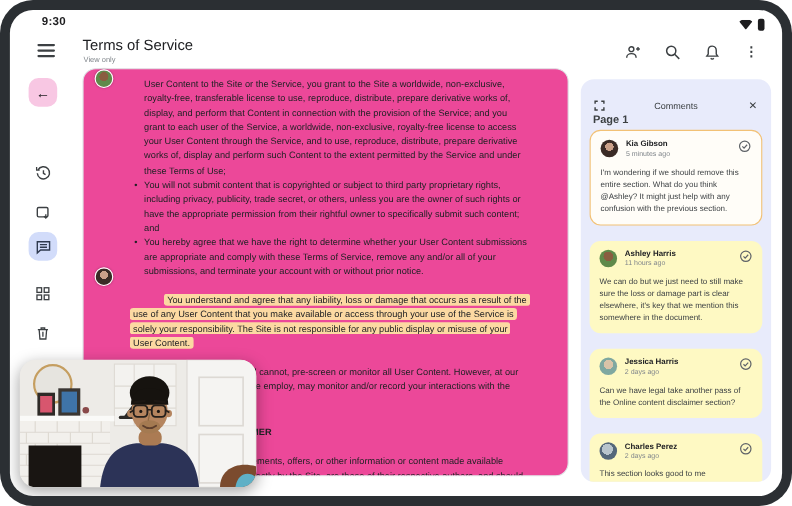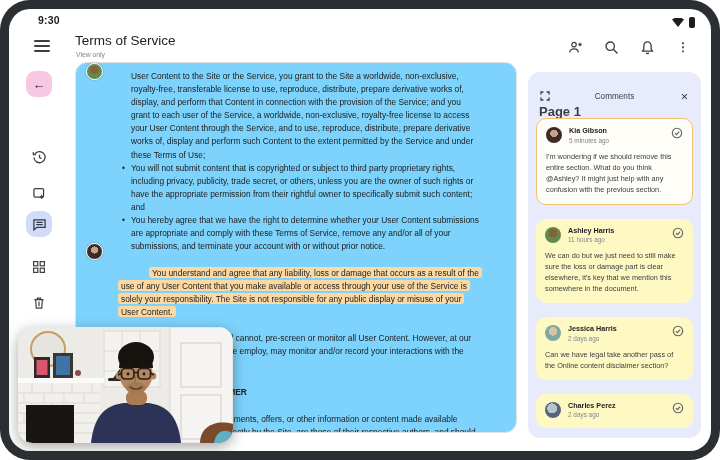--- a/index.html
+++ b/index.html
@@ -20,42 +20,42 @@
   .topicons{right:20px;top:30px;display:flex;gap:20px;align-items:center;}
   .icbtn{width:16px;height:16px;display:flex;align-items:center;justify-content:center;cursor:pointer;color:#3c4043;}
   .kebab{font-size:12px;color:#3c4043;font-weight:700;line-height:1;}
   
   .railbtn{left:17px;width:26px;height:26px;border-radius:9px;display:flex;align-items:center;justify-content:center;cursor:pointer;}
   .railicon{left:22px;width:16px;height:16px;display:flex;align-items:center;justify-content:center;cursor:pointer;color:#3c4043;}
   .pink{background:#f8c7e3;}
   .blue{background:#d2dcfa;}
   .backglyph{font-size:13px;color:#202124;line-height:1;}
   
-  .doc{left:66px;top:53px;width:440px;height:369px;background:#7dd3fc;border:1px solid #dfe1e5;border-radius:12px;overflow:hidden;}
+  .doc{left:66px;top:53px;width:440px;height:369px;background:#ec4899;border:1px solid #dfe1e5;border-radius:12px;overflow:hidden;}
   .docinner{position:absolute;left:0;top:0;right:0;padding:7px 36px 0 42px;font-size:8.4px;line-height:13.1px;color:#202124;}
   .cont{margin-left:13px;}
   ul.tos{margin:0 0 0 13px;padding:0;list-style:none;}
   ul.tos li{position:relative;}
   ul.tos li::before{content:"•";position:absolute;left:-9px;top:0;color:#202124;}
   .hlwrap{margin-top:13px;text-indent:31px;}
   .hl{background:#fcd9a2;border-radius:3px;padding:.5px 3px;box-decoration-break:clone;-webkit-box-decoration-break:clone;}
   .pmon{margin-top:13px;text-indent:31px;}
   .heading{margin-top:15px;font-weight:700;}
   .pdisc{margin-top:14px;text-indent:31px;}
   .margin-avatar{width:15px;height:15px;border-radius:50%;border:1.5px solid #fff;box-shadow:0 0 2px rgba(0,0,0,.35);}
   .av-ashley{background:radial-gradient(circle at 50% 38%,#8a5d40 0 34%,#5f8a4a 35% 100%);}
   .av-kia{background:radial-gradient(circle at 50% 40%,#caa089 0 30%,#3a2b26 31% 100%);}
   .av-jessica{background:radial-gradient(circle at 50% 40%,#d9c3a8 0 34%,#7fa8a0 35% 100%);}
   .av-charles{background:radial-gradient(circle at 45% 40%,#b8c4cc 0 38%,#54677a 39% 100%);}
   
   .panel{left:519px;top:63px;width:173px;height:366px;background:#e8ebfb;border-radius:12px;overflow:hidden;}
   .phead{position:absolute;left:0;top:0;right:0;height:26px;display:flex;align-items:center;padding:11px 11px;}
   .ptitle{flex:1;text-align:center;font-size:8.2px;color:#3c4043;font-weight:500;}
   .closeglyph{font-size:9.5px;color:#3c4043;}
-  .pagelabel{position:absolute;left:11px;top:32px;font-size:13px;font-weight:700;color:#3c4043;}
+  .pagelabel{position:absolute;left:11px;top:32px;font-size:10px;font-weight:700;color:#3c4043;}
   .cards{position:absolute;left:8px;right:8px;top:46px;display:flex;flex-direction:column;gap:14px;}
   .card{background:#fef9c3;border-radius:10px;padding:8px 9px 9px 9px;cursor:pointer;}
   .card.active{border:1.5px solid #f2c175;background:#fffdf8;}
   .chead{display:flex;align-items:flex-start;gap:7px;}
   .cav{width:16px;height:16px;border-radius:50%;flex:none;}
   .cmeta{flex:1;min-width:0;}
   .cname{font-size:7.2px;font-weight:700;color:#202124;line-height:8.5px;}
   .ctime{font-size:6.4px;color:#80868b;line-height:8px;margin-top:1px;}
   .resolve{flex:none;width:12px;height:12px;color:#5f6368;cursor:pointer;}
   .cbody{margin-top:6px;font-size:7.3px;line-height:11px;color:#3c4043;}
@@ -233,20 +233,21 @@
               <div class="cname">Charles Perez</div>
               <div class="ctime">2 days ago</div>
             </span>
             <span class="resolve">
               <svg width="12" height="12" viewBox="0 0 12 12" fill="none" stroke="currentColor" stroke-width="1.1">
                 <circle cx="6" cy="6" r="4.7"></circle>
                   <path d="M3.9 6.1l1.5 1.5 2.8-3"></path>
               </svg>
             </span>
           </div>
+          <div class="cbody">This section looks good to me</div>
         </div>
 
         <div class="partial"></div>
       </div>
     </div>
 
     <div class="abs pip">
       <svg width="215" height="116" viewBox="0 0 215 116">
         <rect x="0" y="0" width="215" height="116" fill="#edebe7"></rect>
 

